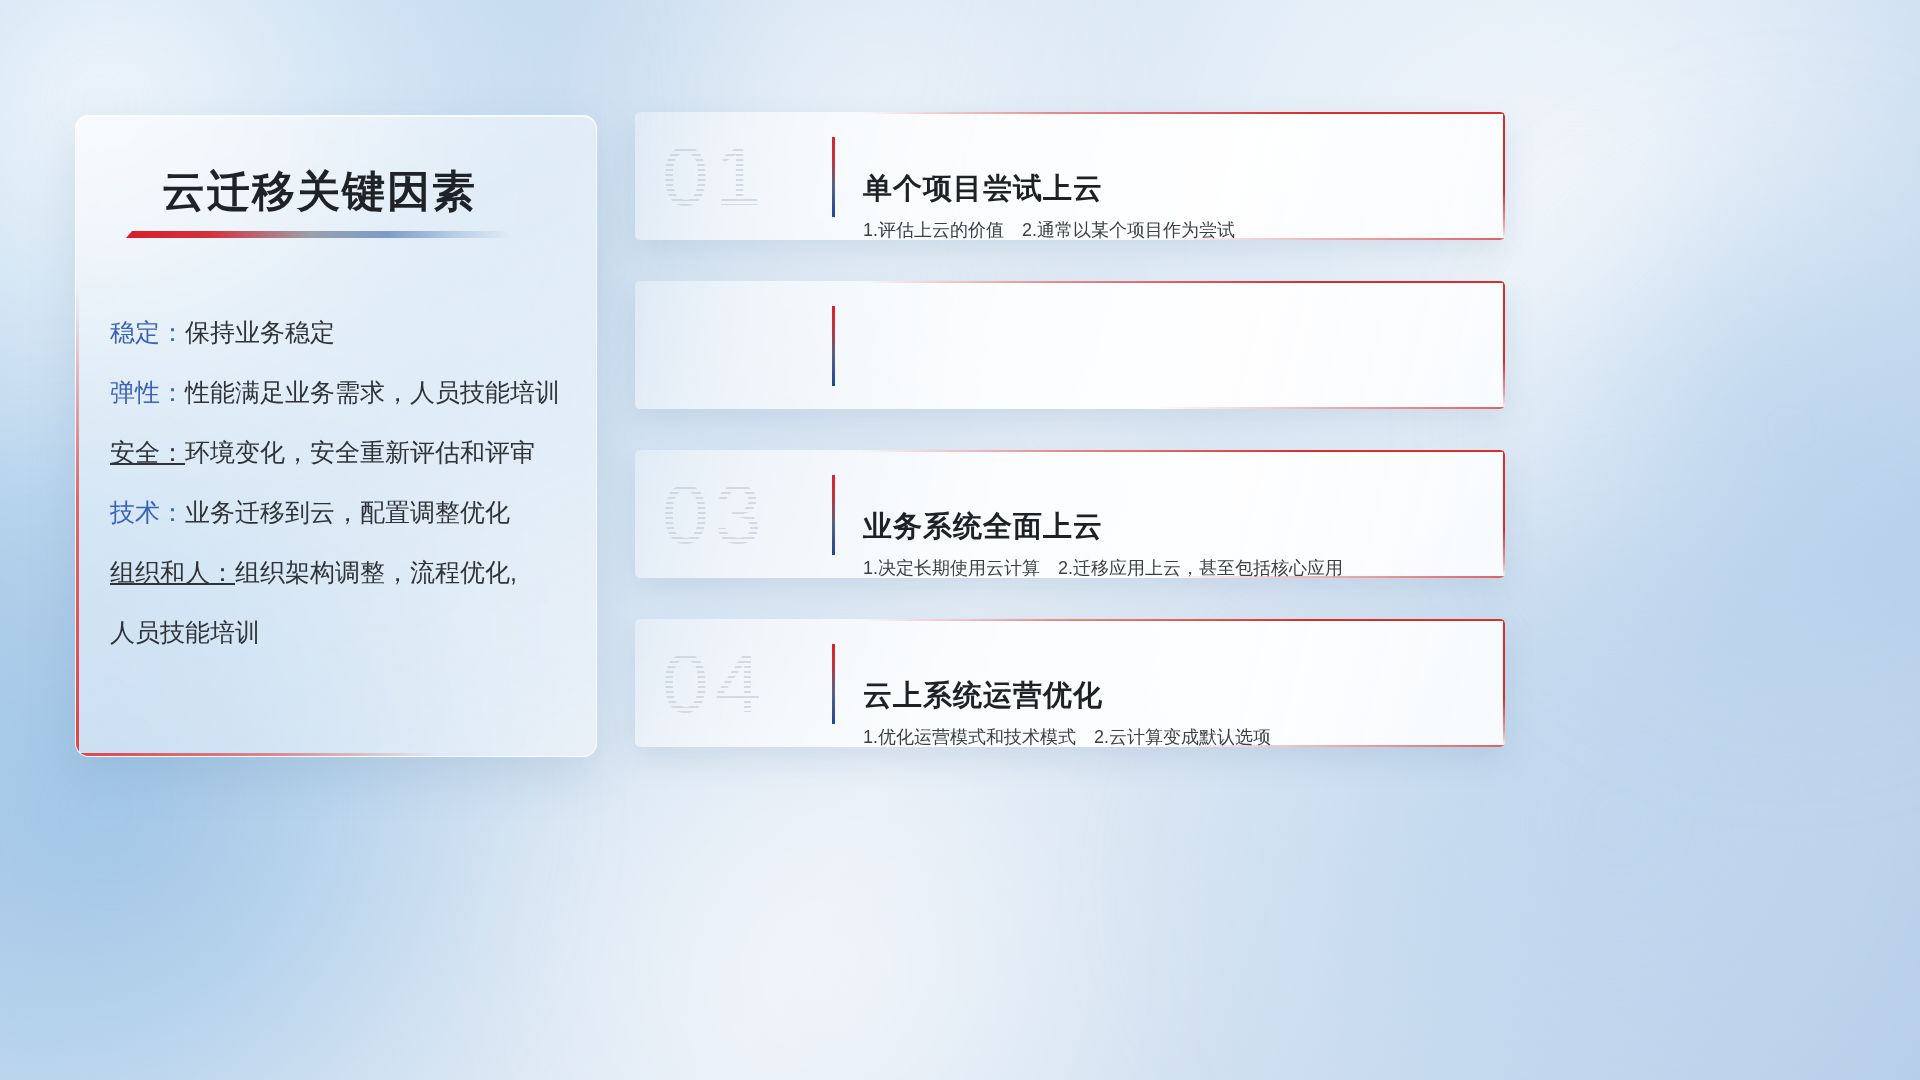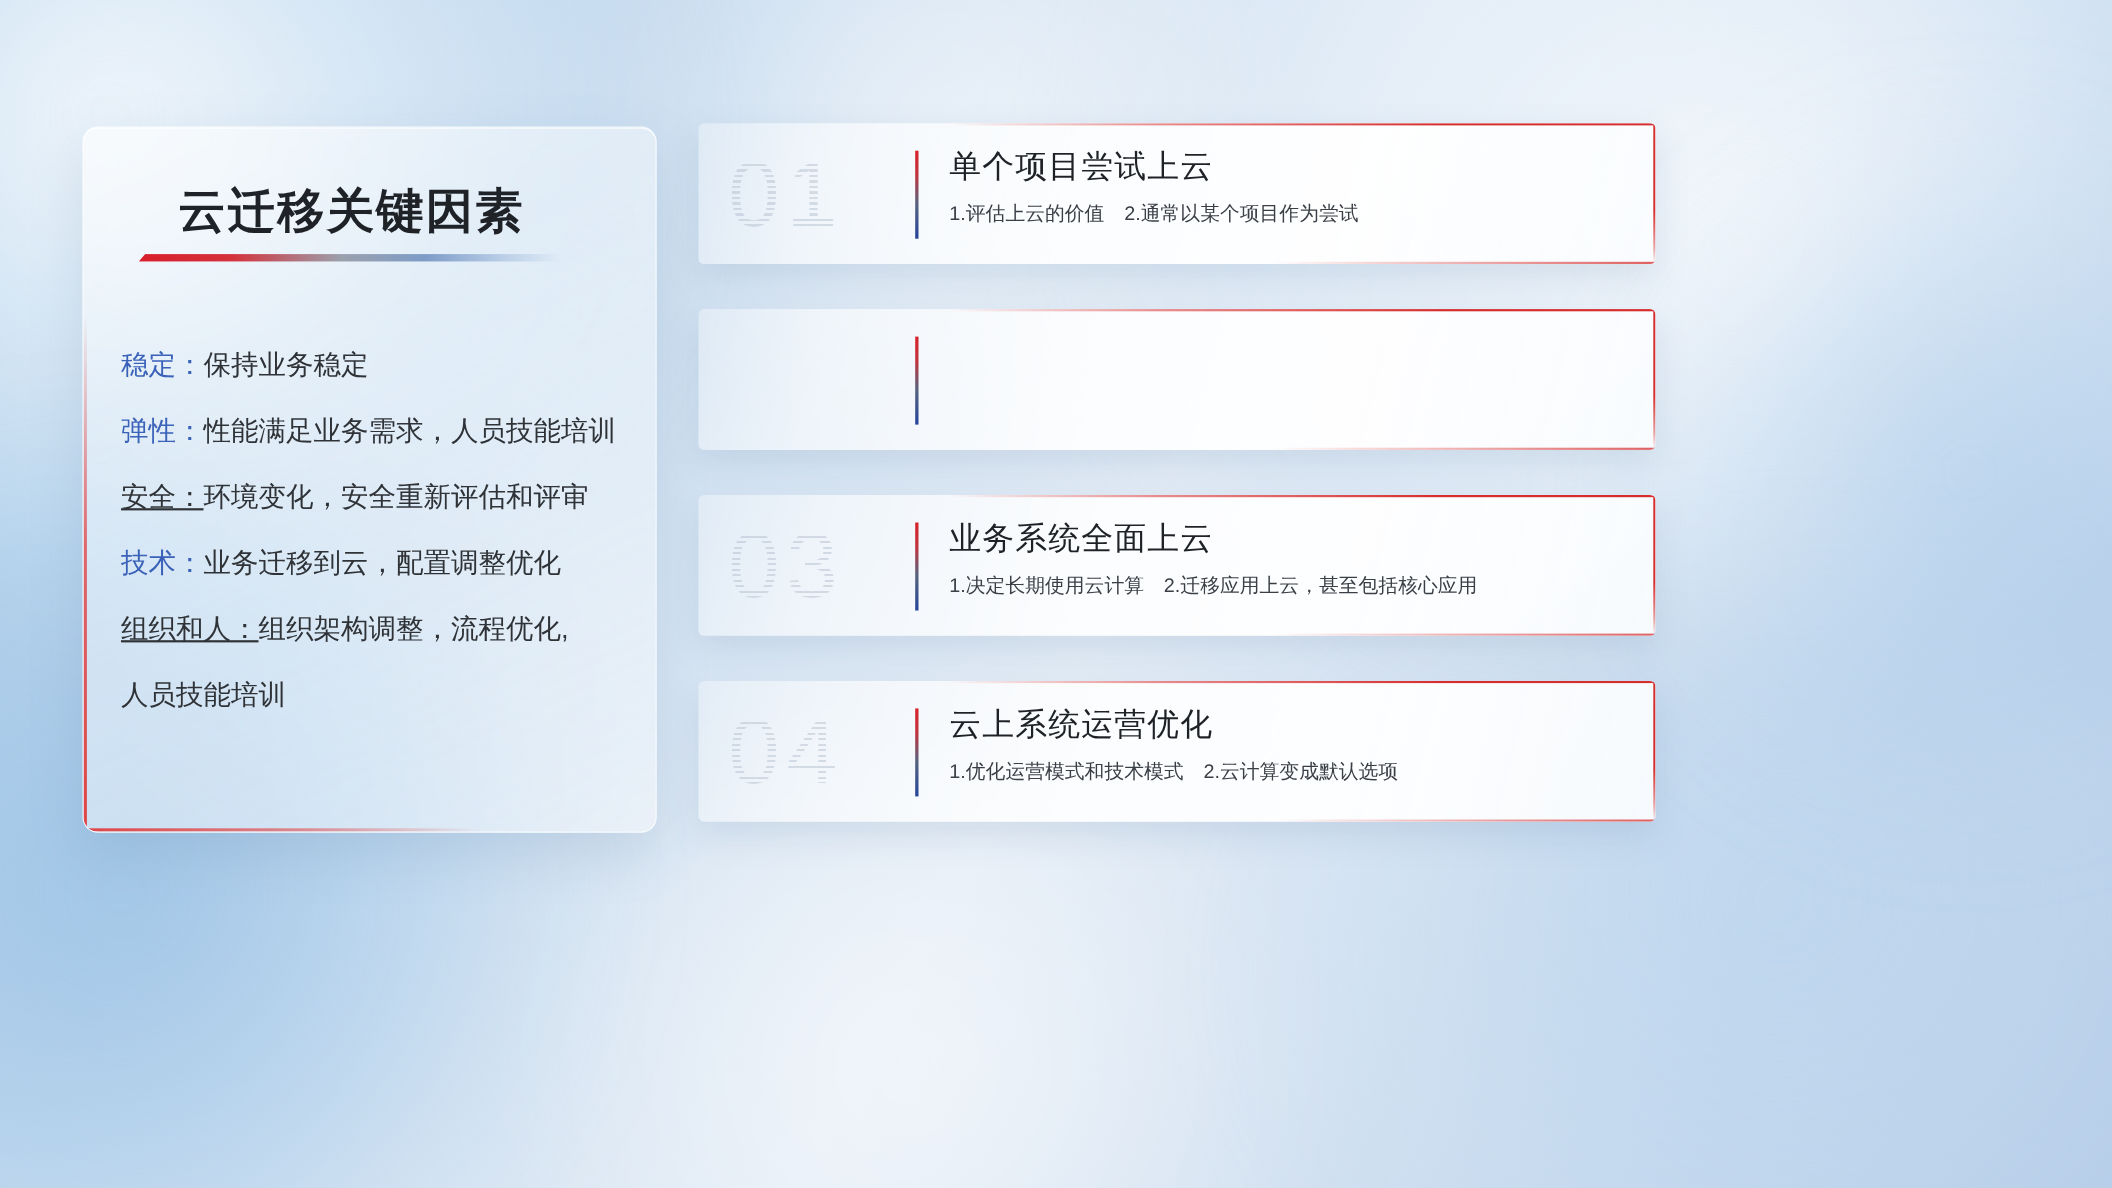--- a/index.html
+++ b/index.html
@@ -93,22 +93,22 @@
     line-height:104px;opacity:.55;
     -webkit-mask-image:repeating-linear-gradient(to bottom,#000 0 2px,transparent 2px 5px);
     mask-image:repeating-linear-gradient(to bottom,#000 0 2px,transparent 2px 5px);
   }
   .card-divider{
     position:absolute;left:197px;top:25px;width:3px;height:80px;
     background:linear-gradient(to bottom,#d8232c 0%,#c0343f 28%,#57637e 60%,#24449a 100%);
   }
   .card-text{position:absolute;left:228px;top:18px;right:24px;}
   .card-title{
-    font-size:29px;font-weight:normal;color:#1e2227;letter-spacing:1px;
-    line-height:44px;white-space:nowrap;
+    font-size:29px;font-weight:bold;color:#1e2227;letter-spacing:1px;
+    line-height:44px;white-space:nowrap;margin-top:36px;
   }
   .card-desc{
     margin-top:6px;font-size:18px;color:#3a3f46;line-height:28px;white-space:nowrap;
   }
 </style>
 </head>
 <body>
 
 <div class="bg">
   <div class="bg-base"></div>

